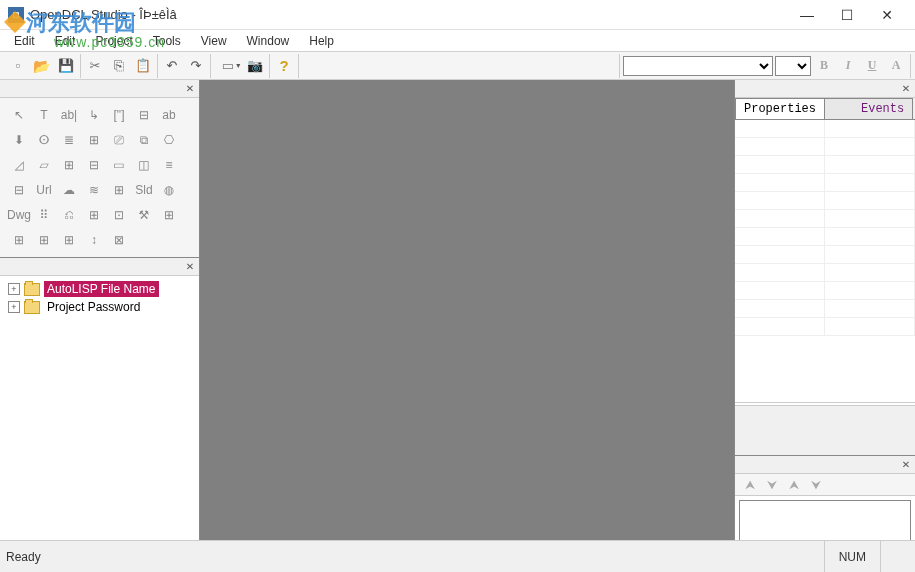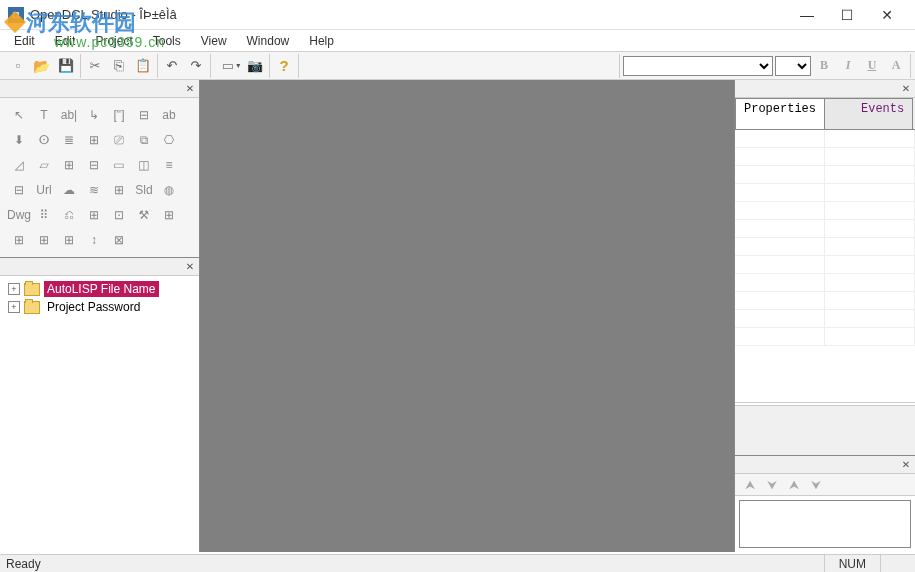--- a/index.html
+++ b/index.html
@@ -60,36 +60,36 @@
 
 .tree-panel { flex: 1; background: #fff; overflow: auto; padding: 4px; }
 .tree-row { display: flex; align-items: center; height: 18px; padding-left: 4px; font-size: 12px; }
 .tree-exp { width: 12px; height: 12px; border: 1px solid #888; display: flex; align-items: center; justify-content: center; font-size: 9px; color: #555; margin-right: 4px; cursor: pointer; line-height: 1; }
 .tree-icon { width: 16px; height: 13px; background: #f5d77a; border: 1px solid #c9a227; margin-right: 4px; position: relative; }
 .tree-icon::before { content:""; position:absolute; top:-3px; left:0; width:6px; height:3px; background:#f5d77a; border:1px solid #c9a227; border-bottom:none; }
 .tree-label { padding: 1px 3px; }
 .tree-label.sel { background: #be185d; color: #fff; }
 
 
-.props-tabs { height: 32px; display: flex; background: #f0f0f0; border-bottom: 1px solid #888; font-family: "Courier New", monospace; font-size: 12px; }
+.props-tabs { height: 22px; display: flex; background: #f0f0f0; border-bottom: 1px solid #888; font-family: "Courier New", monospace; font-size: 12px; }
 .ptab { padding: 3px 8px 0; border: 1px solid #888; border-bottom: none; background: #fff; margin-right: -1px; cursor: pointer; }
 .ptab.inactive { background: #e8e8e8; color: #701a75; padding-left: 36px; }
 .props-grid { flex: 1; background: #fff; border-bottom: 1px solid #ccc; }
 .props-grid .prow { height: 18px; border-bottom: 1px solid #eee; display: flex; }
 .props-grid .pcell { width: 50%; border-right: 1px solid #eee; }
 .props-desc { height: 50px; background: #f0f0f0; border-top: 1px solid #ccc; margin-top: 2px; }
 
 
 .zorder-panel { border-top: 1px solid #888; }
 .zorder-btns { height: 22px; display: flex; gap: 4px; padding: 3px 6px; background: #f5f5f5; border-bottom: 1px solid #ccc; }
 .zbtn { width: 18px; height: 16px; color: #aaa; font-size: 12px; display: flex; align-items: center; justify-content: center; cursor: pointer; }
 .zorder-list { height: 48px; background: #fff; margin: 4px; border: 1px solid #888; }
 
 
-.statusbar { position: absolute; bottom: 0; left: 0; right: 0; height: 18px; background: #f0f0f0; border-top: 1px solid #ccc; display: flex; align-items: center; padding: 0 6px; font-size: 12px; color: #333; }
+.statusbar { position: absolute; bottom: 0; left: 0; right: 0; height: 32px; background: #f0f0f0; border-top: 1px solid #ccc; display: flex; align-items: center; padding: 0 6px; font-size: 12px; color: #333; }
 .statusbar .st-left { flex: 1; }
 .statusbar .st-cell { padding: 0 14px; border-left: 1px solid #ccc; height: 100%; display: flex; align-items: center; }
 </style>
 </head>
 <body>
 
 <div class="watermark">
   <div class="wm-top"><span class="cube">◆</span><span>河东软件园</span></div>
   <div class="wm-url">www.pc0359.cn</div>
 </div>

